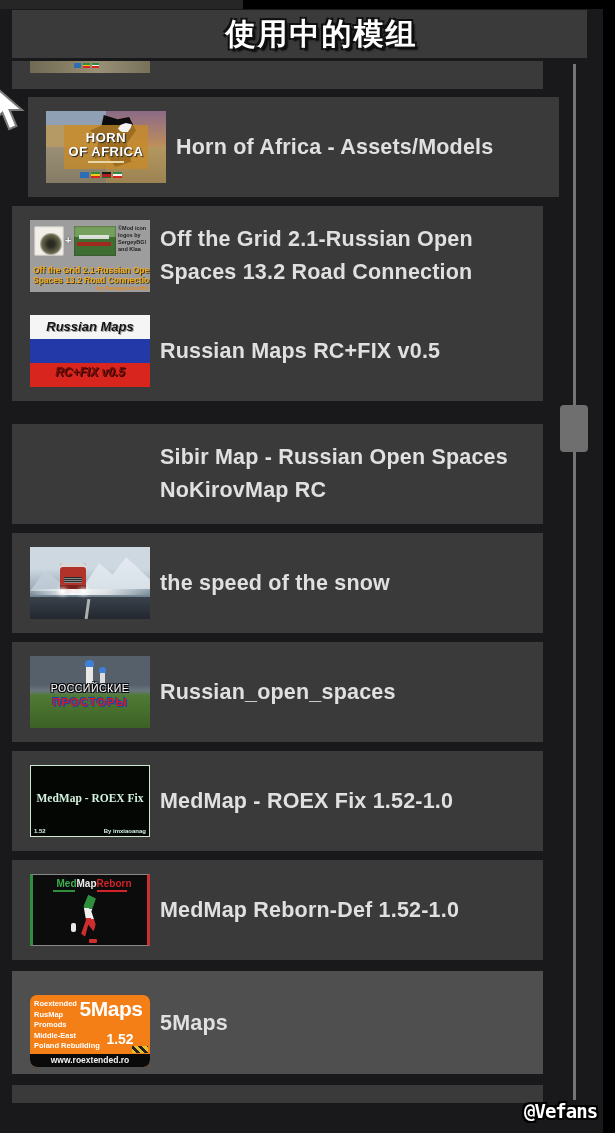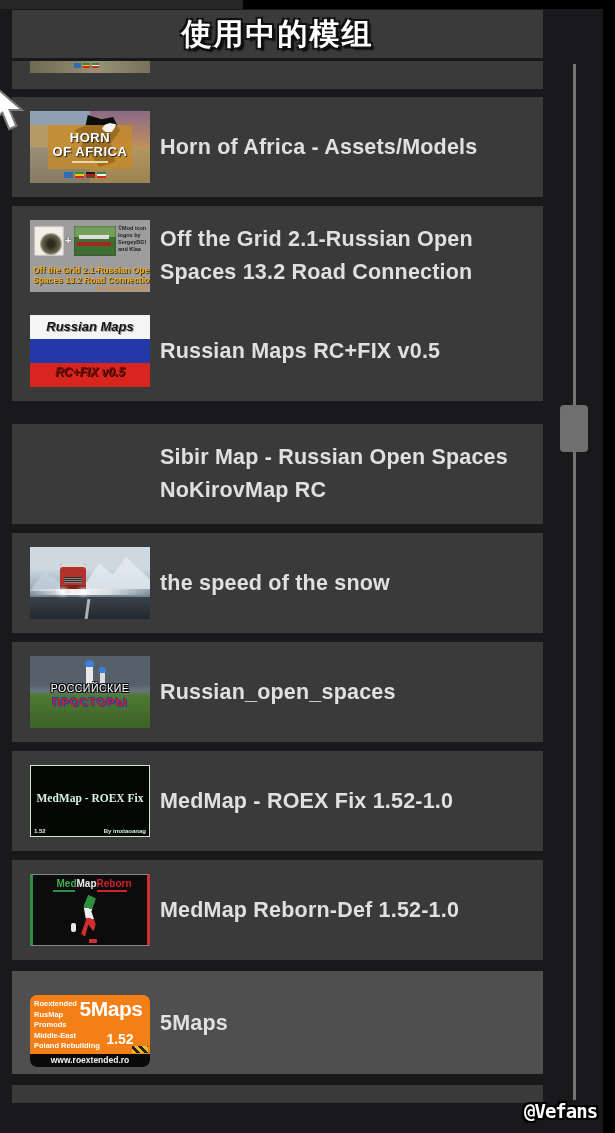--- a/index.html
+++ b/index.html
@@ -7,21 +7,21 @@
     width:615px;height:1133px;position:relative;overflow:hidden;
     background:#19191c;font-family:"Liberation Sans",sans-serif;
   }
   
   .top-strip{position:absolute;left:0;top:0;width:615px;height:9px;background:#262626;}
   .top-strip-black{position:absolute;left:243px;top:0;width:372px;height:9px;background:#000;}
   .right-black-band{position:absolute;left:603px;top:0;width:12px;height:1133px;background:#000;}
 
   .header{
     position:absolute;left:12px;top:10px;width:531px;height:48px;
-    background:#3a3a3a;display:flex;align-items:center;justify-content:center;
+    background:#3a3a3a;display:flex;align-items:center;justify-content:center;padding-left:44px;
   }
   .header-title{
     color:#fff;font-size:30px;font-weight:700;letter-spacing:2px;
     text-shadow:2px 2px 0 #101010,-2px -2px 0 #101010,2px -2px 0 #101010,-2px 2px 0 #101010,3px 3px 2px #000;
   }
 
   
   .row{position:absolute;left:12px;width:531px;height:100px;background:#3a3a3a;}
   .row.selected{background:#4f4f4f;}
   .row-title{
@@ -182,21 +182,21 @@
 </div>
 
 <div class="row" style="top:61px;height:28px;">
   <div class="sliver">
     <div class="f f-blue" style="left:44px;"></div>
     <div class="f f-eth" style="left:53px;"></div>
     <div class="f f-irn" style="left:62px;"></div>
   </div>
 </div>
 
-<div class="row" style="top:97px;">
+<div class="row" style="top:97px;margin-left:16px;">
   <div class="thumb hoa">
     <div class="q q1"></div>
     <div class="q q2"></div>
     <div class="q q3"></div>
     <div class="q q4"></div>
     <div class="africa"></div>
     <div class="overlay">
       <div class="t1">HORN</div>
       <div class="t2">OF AFRICA</div>
       <div class="bar"></div>

